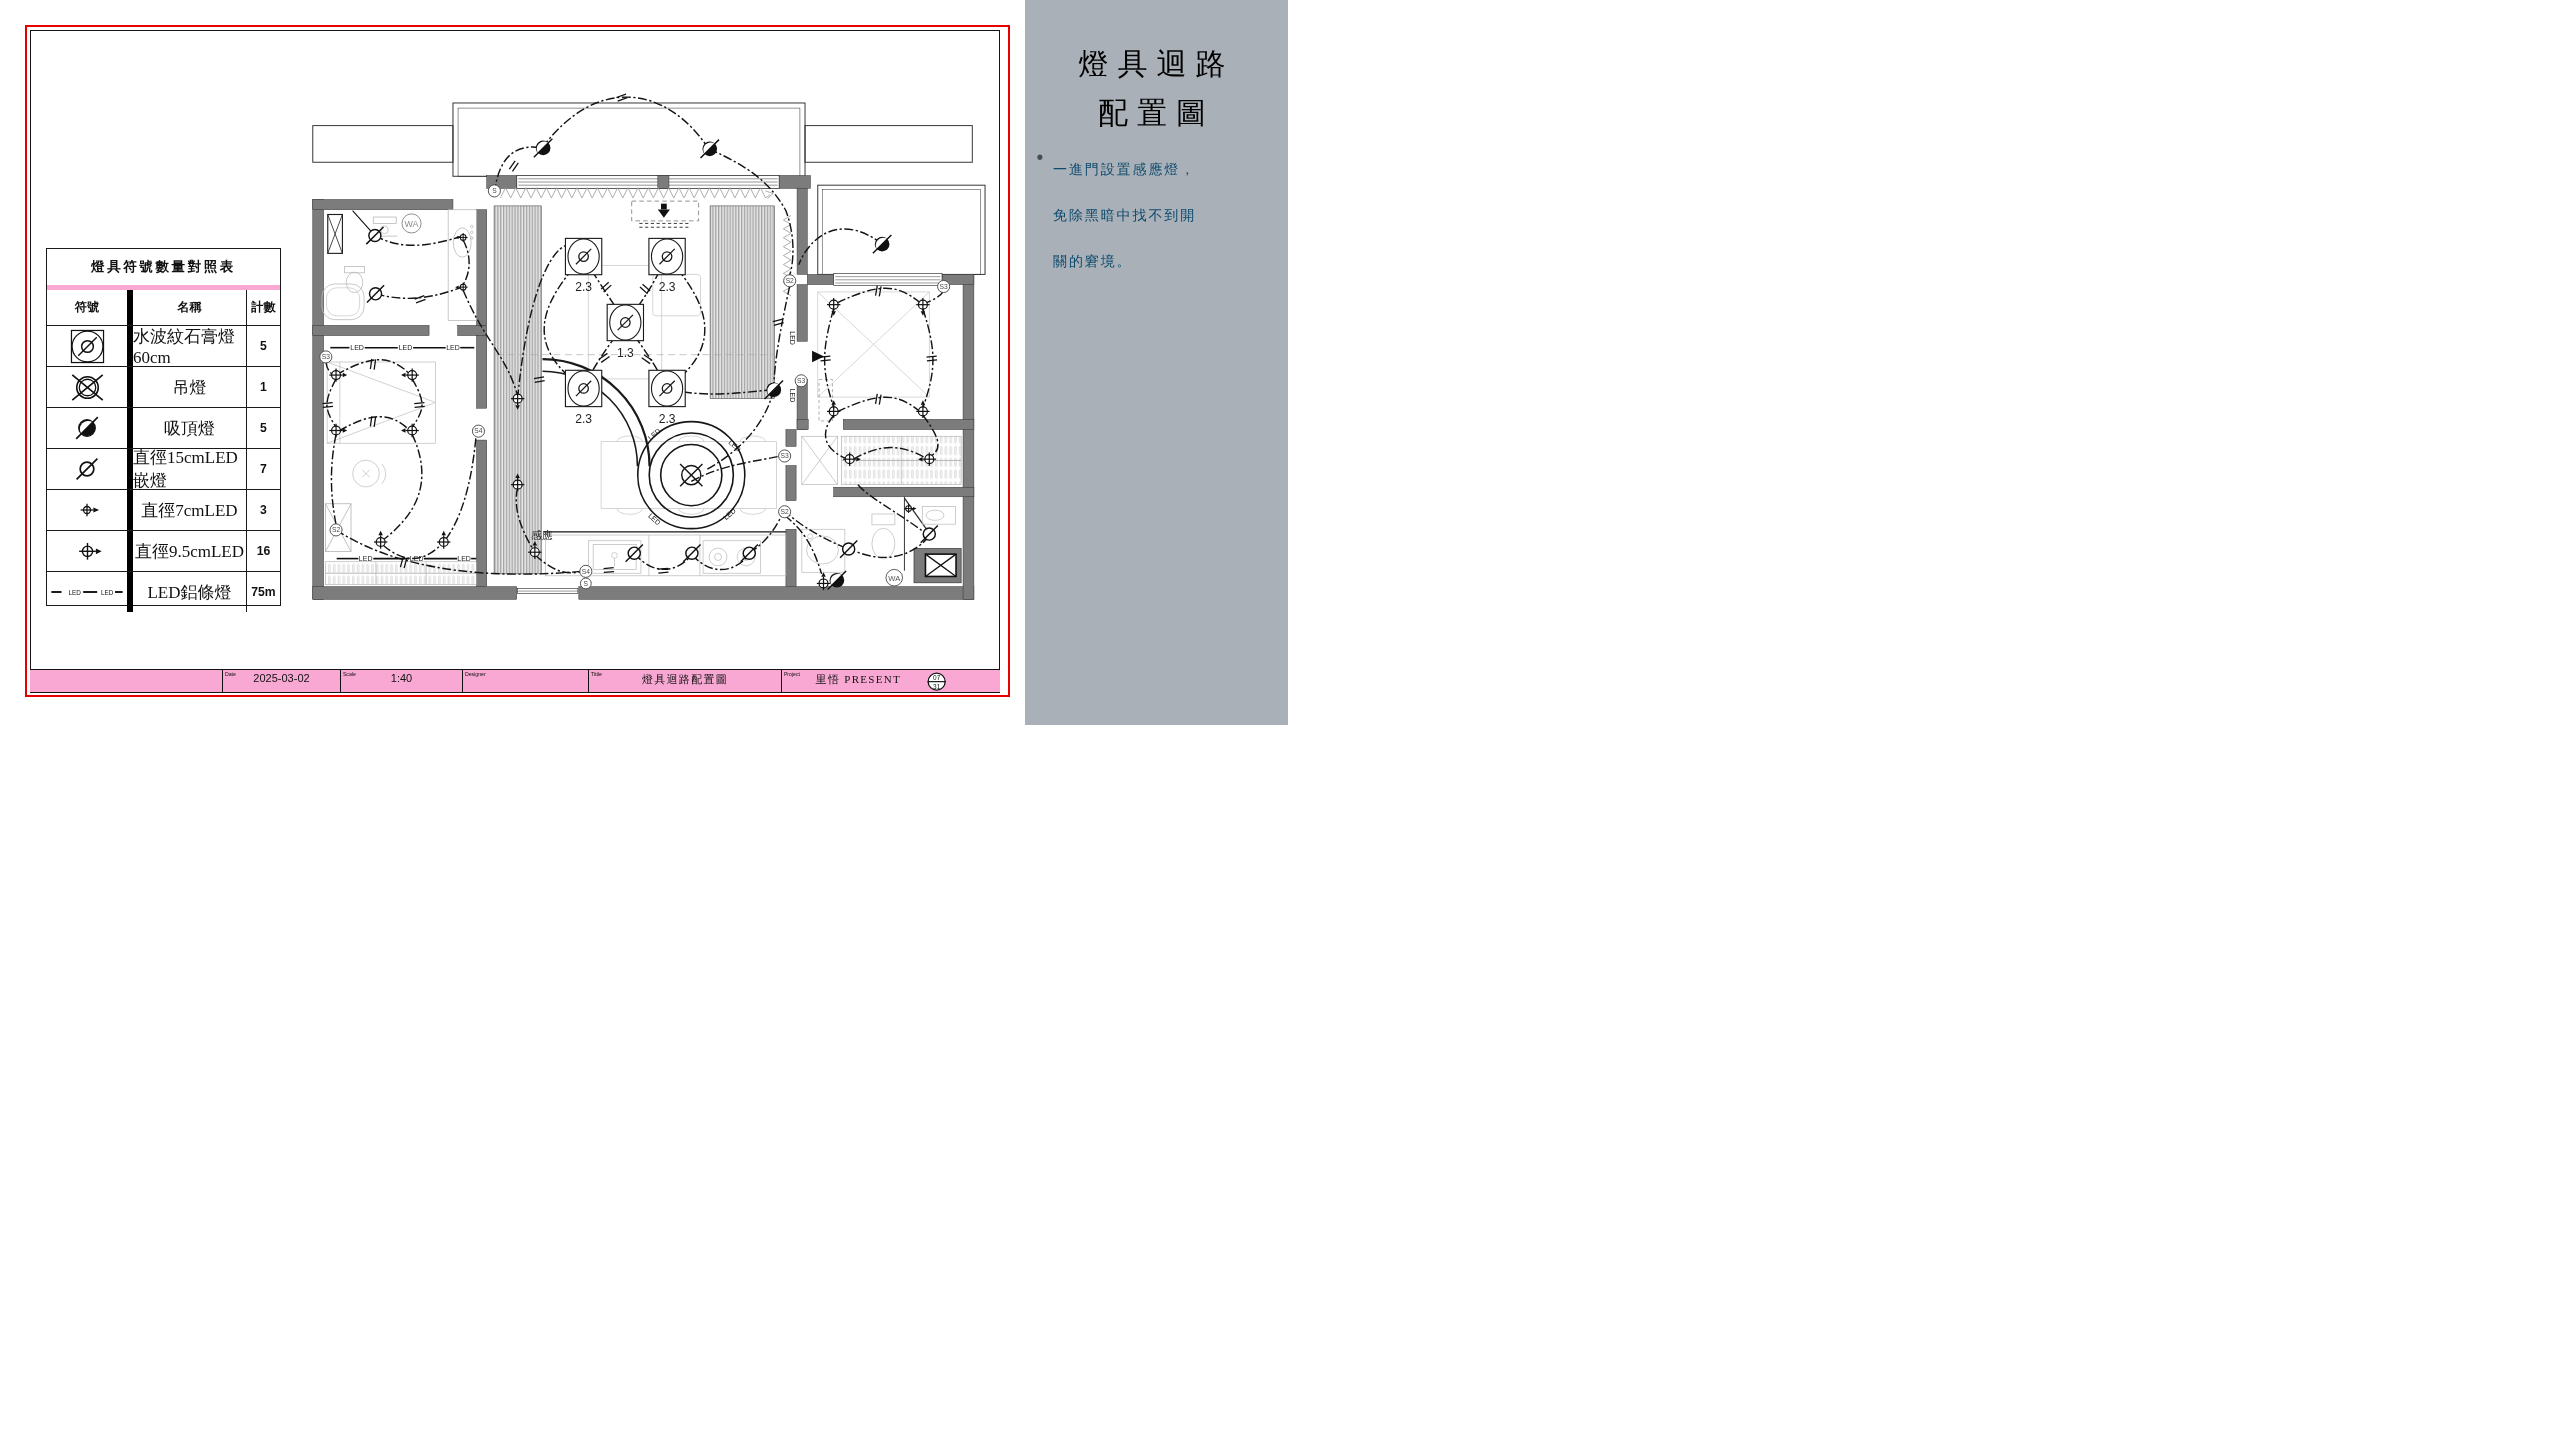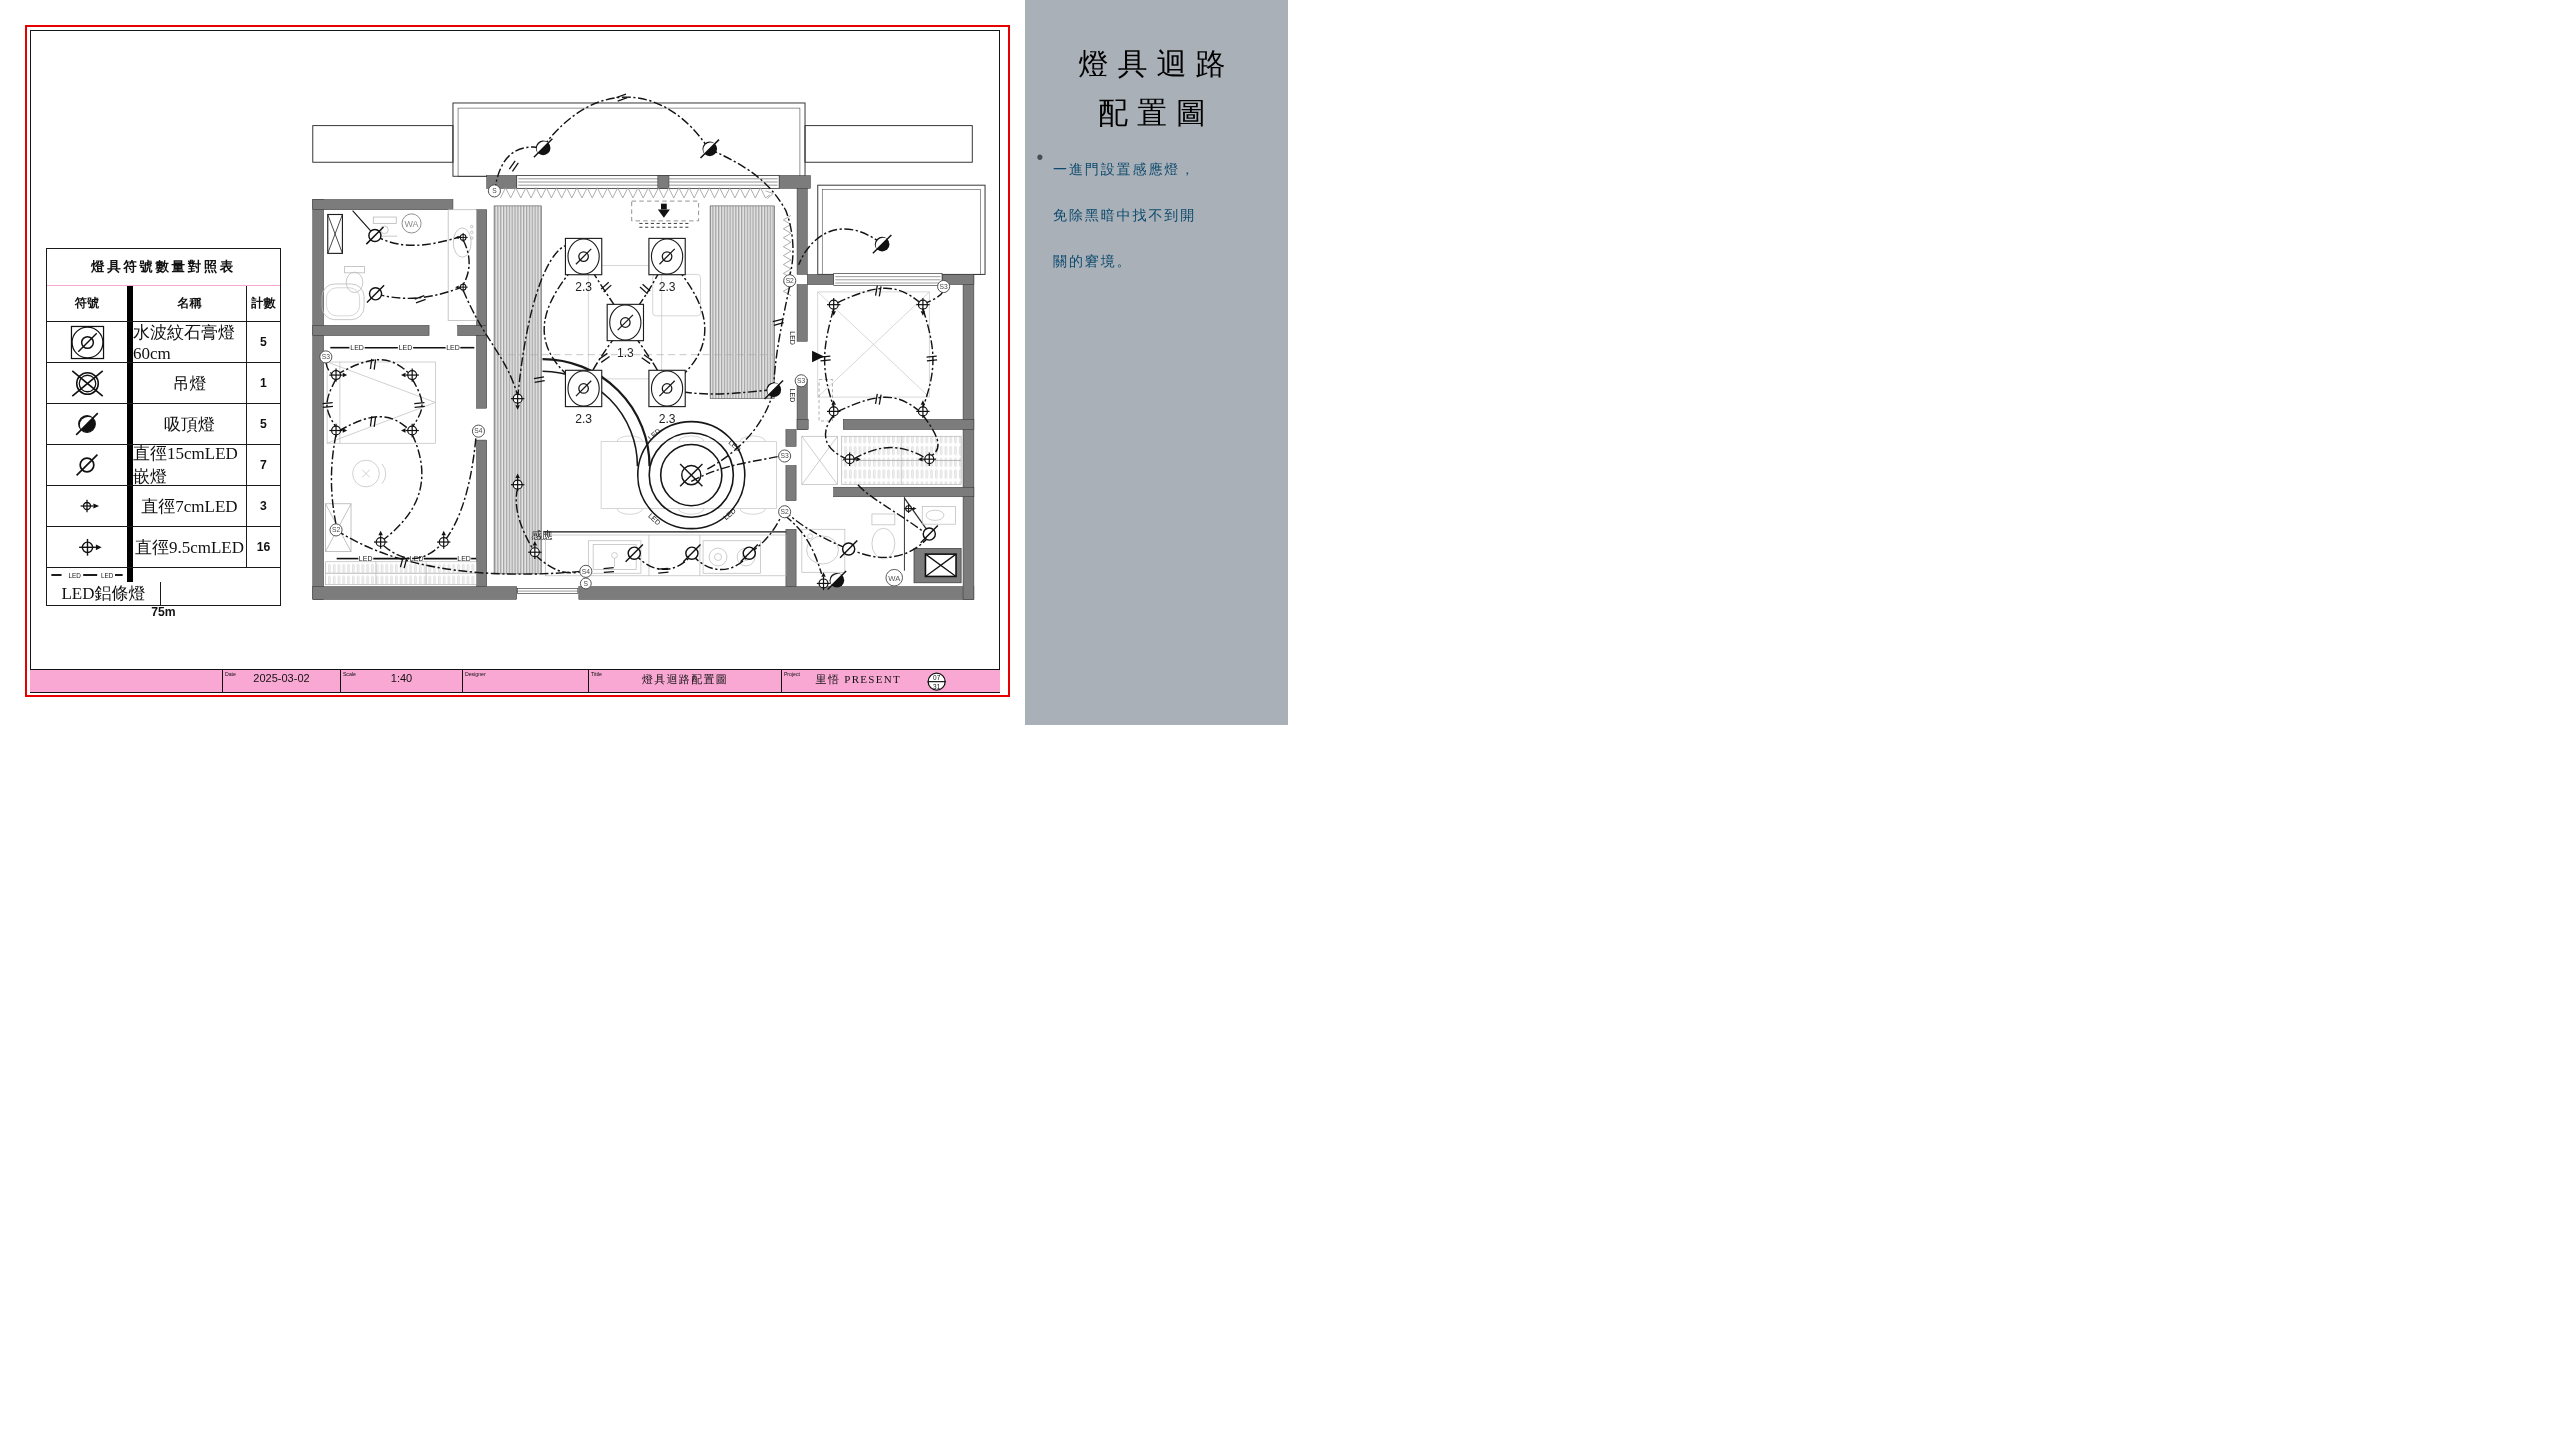--- a/index.html
+++ b/index.html
@@ -12,25 +12,25 @@
   .sidebar{position:absolute;left:1025px;top:0;width:263px;height:725px;background:#aab0b7;}
   .sb-title{position:absolute;left:0;top:39px;width:100%;text-align:center;
     font-size:30px;letter-spacing:9px;line-height:49px;color:#000000;
     font-family:"Liberation Sans", sans-serif;font-weight:400;}
   .sb-para{position:absolute;left:28px;top:146px;width:213px;font-size:14px;line-height:46px;
     color:#0c4a6e;letter-spacing:1.9px;}
   .sb-bullet{position:absolute;left:11.6px;top:147px;font-size:19.3px;color:#474d54;}
   
   .legend{position:absolute;left:46px;top:248px;width:235px;height:358px;border:1.3px solid #1a1a1a;
     box-sizing:border-box;background:#fff;color:#111;}
-  .lg-title{height:36px;border-bottom:1px solid #f9a8d4;display:flex;align-items:center;justify-content:center;
+  .lg-title{height:36px;border-bottom:5px solid #f9a8d4;display:flex;align-items:center;justify-content:center;
     font-size:13.5px;letter-spacing:2.6px;font-family:Liberation Sans, sans-serif;font-weight:600;}
   .lg-head{height:35px;border-bottom:1px solid #1a1a1a;display:flex;}
   .lg-row{height:40px;border-bottom:1px solid #1a1a1a;display:flex;}
-  .lg-row:last-child{border-bottom:none;flex-direction:column;}
+  .lg-row:last-child{border-bottom:none;}
   .c-sym{width:80px;border-right:6px solid #000000;display:flex;align-items:center;justify-content:center;}
   .c-name{width:113px;border-right:1px solid #1a1a1a;display:flex;align-items:center;justify-content:center;
     font-family:"Liberation Serif", serif;font-size:17px;font-weight:500;}
   .c-cnt{flex:1;display:flex;align-items:center;justify-content:center;font-size:12.2px;font-weight:600;}
   .lg-head .c-sym,.lg-head .c-name,.lg-head .c-cnt{font-size:12.2px;font-family:"Liberation Serif", serif;font-weight:600;}
   
   .tblock{position:absolute;left:30px;top:669px;width:970px;height:23px;border-top:1.9px solid #111;
     box-sizing:border-box;display:flex;background:#f9a8d4;}
   .tb-cell{border-right:1px solid #111;position:relative;height:100%;box-sizing:border-box;}
   .tb-cell:first-child{border-right:1px solid #111;}

